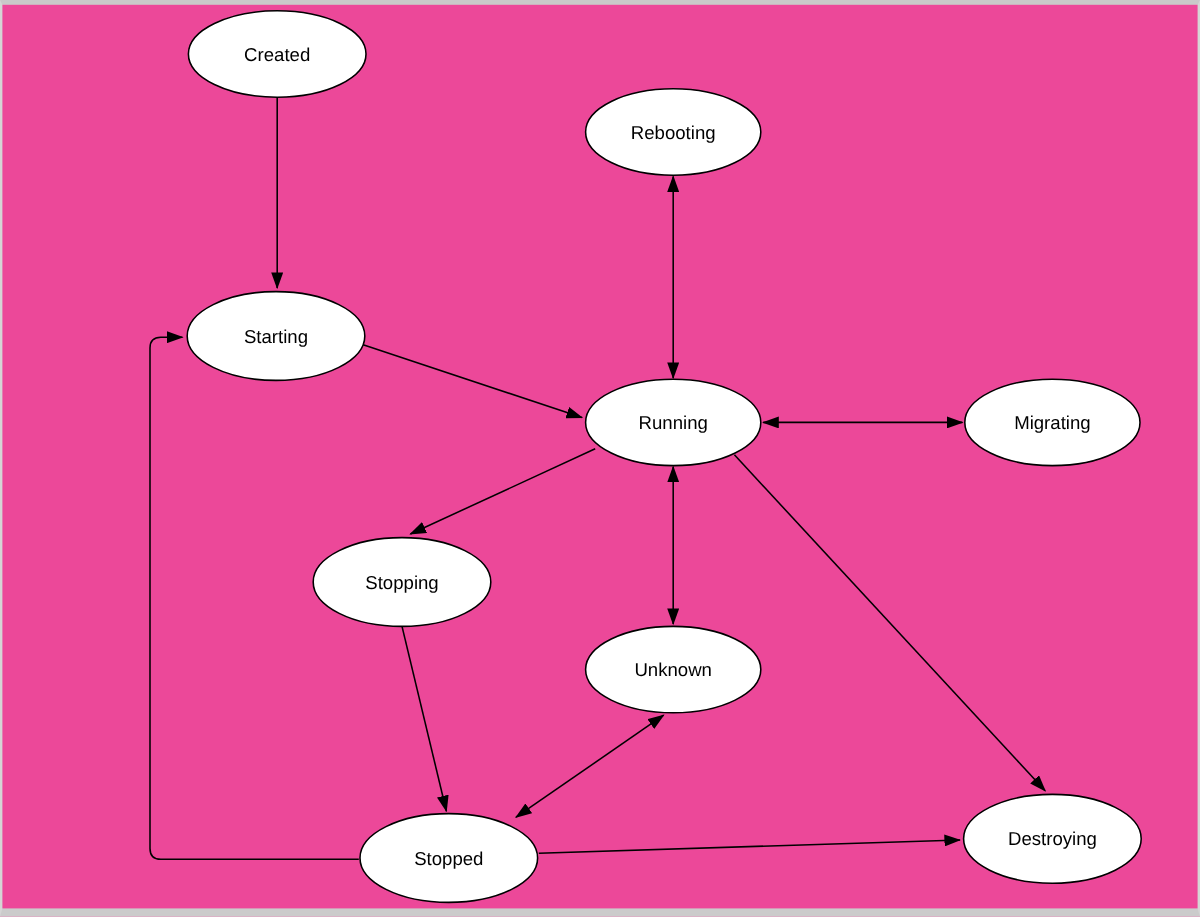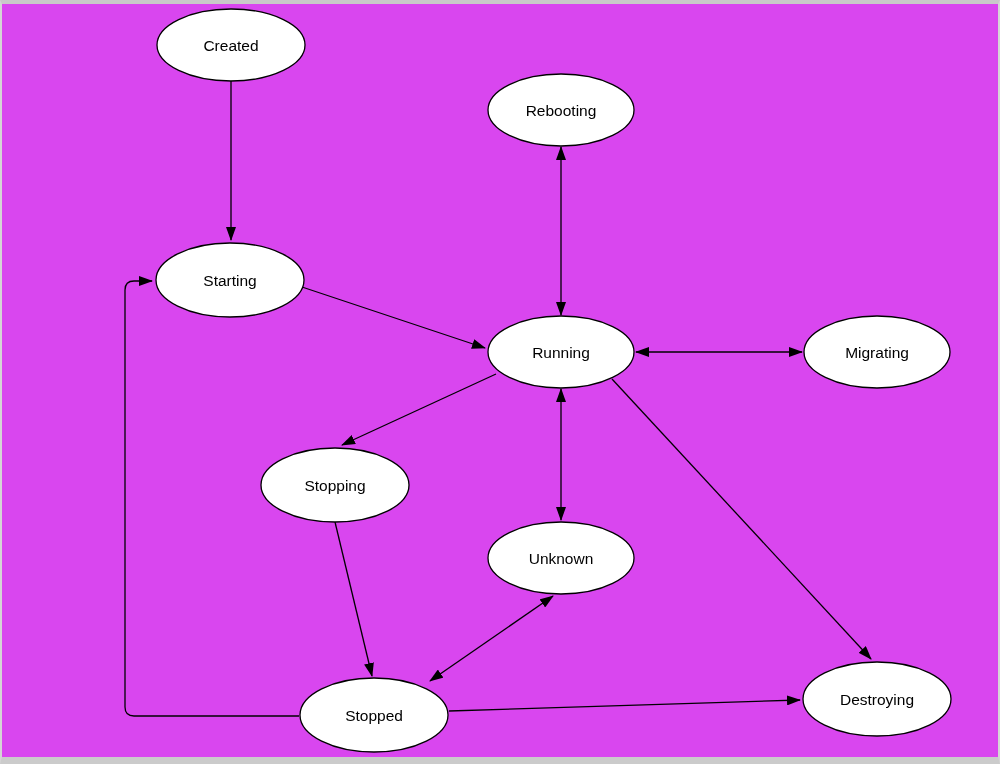--- a/index.html
+++ b/index.html
@@ -1,21 +1,21 @@
 <!DOCTYPE html>
 <html><head>
 <meta charset="utf-8">
 <style>
   html, body { margin: 0; padding: 0; background: #ffffff; }
   .canvas {
     position: relative;
     width: 1000px;
     height: 764px;
     box-sizing: border-box;
-    background: #d946ef;
+    background: #ec4899;
     border-top: 4px solid #c9c9c9;
     border-bottom: 7px solid #cbcbcb;
     border-left: 2px solid #d5d5d5;
     border-right: 2px solid #d5d5d5;
     font-family: "Liberation Sans", sans-serif;
   }
   svg { display: block; width: 100%; height: 100%; }
   .node ellipse {
     fill: #ffffff;
     stroke: #000000;

